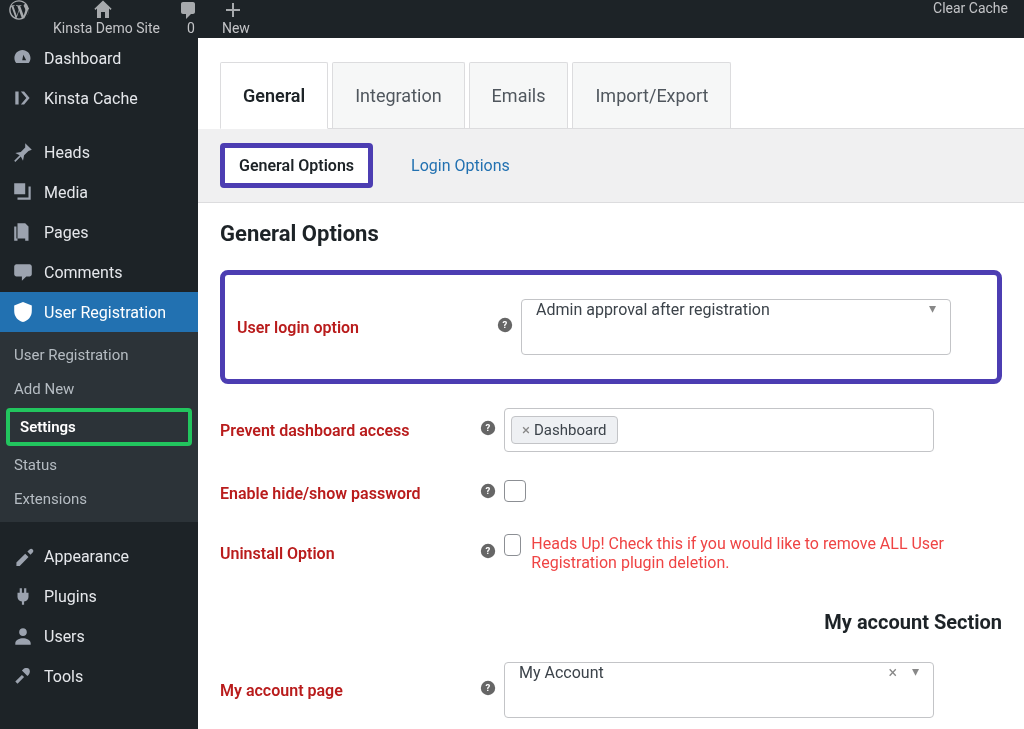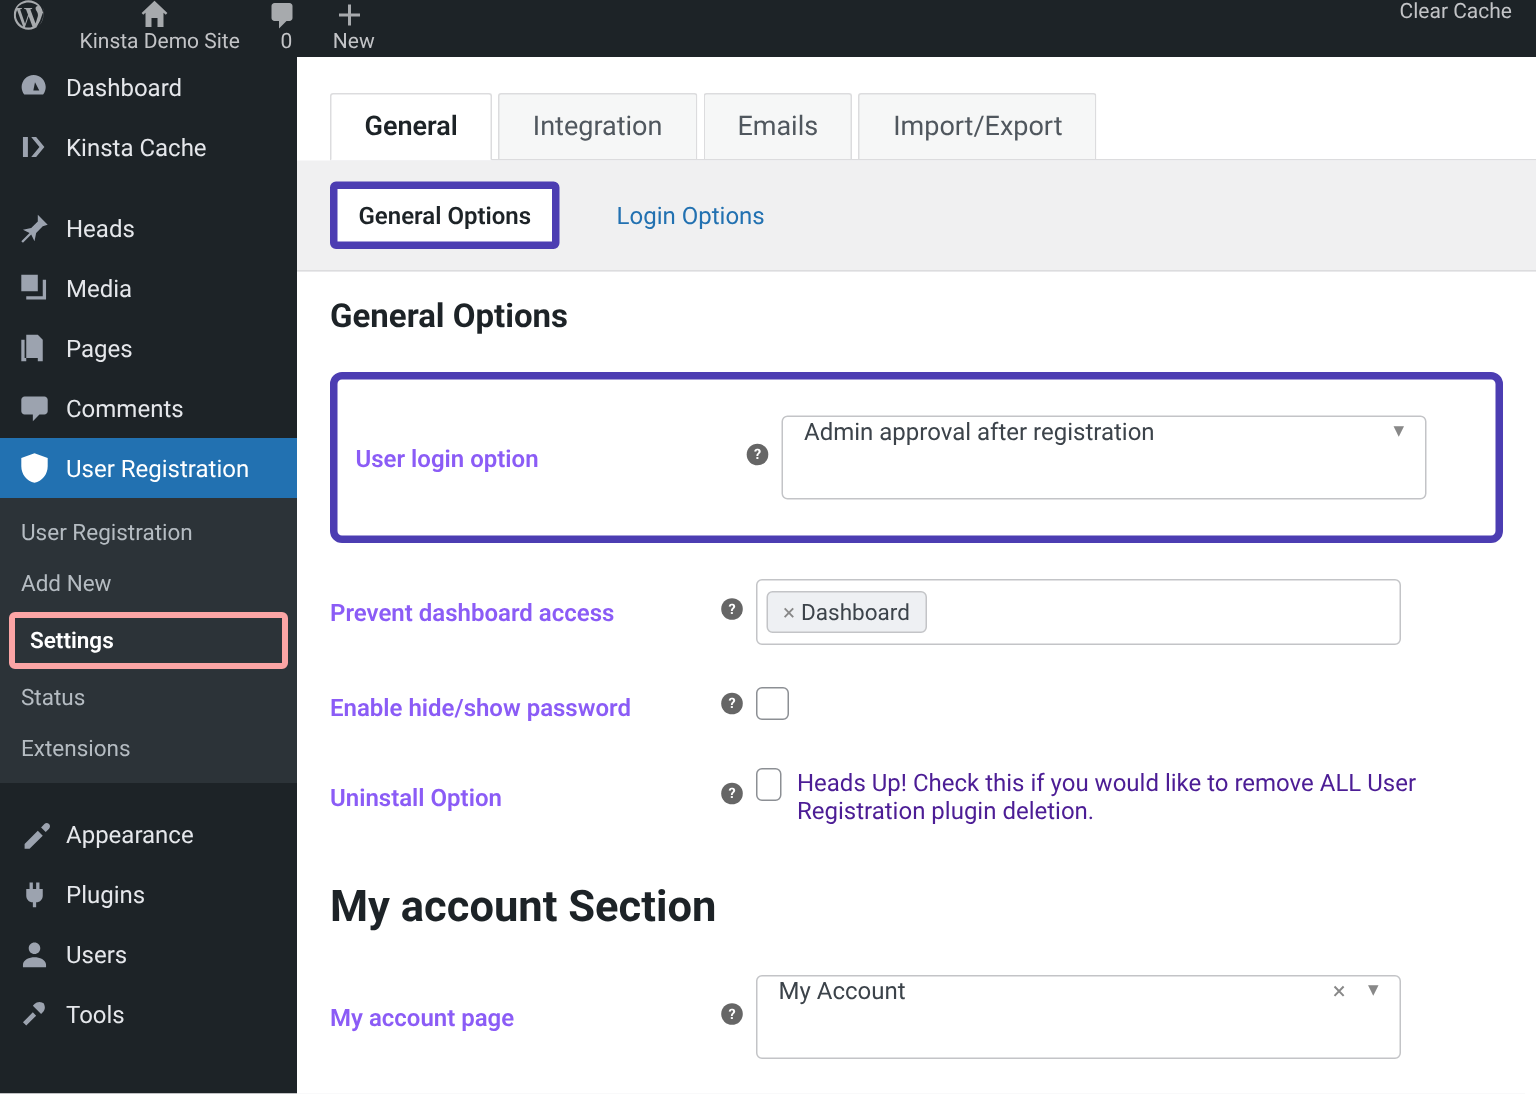--- a/index.html
+++ b/index.html
@@ -19,57 +19,57 @@
     
     .sidebar { width:198px; background:#1d2327; color:#c3c4c7; display:flex; flex-direction:column; }
     .side-item { display:flex; align-items:center; padding:9px 12px; font-size:16px; color:#e5e7eb; cursor:pointer; position:relative; }
     .side-item .icon { width:22px; height:22px; fill:#9ca3af; margin-right:10px; flex-shrink:0; }
     .side-item.current { background:#2271b1; color:#fff; }
     .side-item.current .icon { fill:#fff; }
     .side-item.current::after { content:""; position:absolute; right:-8px; top:50%; transform:translateY(-50%); border:8px solid transparent; border-right-color:#f0f0f1; }
     .side-sub { background:#2c3338; padding:6px 0; }
     .side-sub a { display:block; padding:8px 14px; color:#b5bcc2; font-size:15px; text-decoration:none; cursor:pointer; }
     .side-sub a.active { color:#fff; font-weight:600; }
-    .side-sub a.boxed { border:4px solid #fca5a5; margin:2px 6px; border-radius:4px; padding:6px 10px; }
+    .side-sub a.boxed { border:4px solid #22c55e; margin:2px 6px; border-radius:4px; padding:6px 10px; }
     .side-group-sep { height:14px; }
 
     
     .main { flex:1; background:#fff; position:relative; overflow:hidden; }
     .tabs { display:flex; border-bottom:1px solid #dcdcde; margin:24px 0 0 22px; gap:0; }
-    .tab { border:1px solid #dcdcde; border-bottom:none; padding:11px 22px; font-size:18px; color:#50575e; background:#f6f7f7; cursor:pointer; margin-right:4px; border-radius:2px 2px 0 0; }
+    .tab { border:1px solid #dcdcde; border-bottom:none; padding:22px 22px; font-size:18px; color:#50575e; background:#f6f7f7; cursor:pointer; margin-right:4px; border-radius:2px 2px 0 0; }
     .tab.active { background:#fff; color:#1d2327; border-bottom:1px solid #fff; margin-bottom:-1px; font-weight:600; }
 
     .subtabs { background:#f0f0f1; padding:14px 22px; display:flex; align-items:center; gap:24px; border-bottom:1px solid #dcdcde; }
     .subtab { font-size:16px; color:#2271b1; cursor:pointer; padding:8px 14px; }
     .subtab.active { background:#fff; color:#1d2327; font-weight:600; }
     .subtab.boxed { border:5px solid #4c3db2; border-radius:4px; }
 
     .content { padding:18px 22px 22px 22px; }
     h2.sec { font-size:22px; font-weight:700; color:#1d2327; margin-bottom:24px; }
 
     .row { display:flex; align-items:center; padding:14px 0; }
-    .row .lbl { width:260px; font-size:16px; font-weight:600; color:#8b5cf6; }
+    .row .lbl { width:260px; font-size:16px; font-weight:600; color:#b91c1c; }
     .row .help { width:24px; color:#666; cursor:pointer; }
     .row .ctl { flex:1; }
     .select { width:100%; max-width:430px; height:56px; border:1px solid #c3c4c7; border-radius:4px; background:#fff; padding:0 36px 0 14px; font-size:16px; color:#3c434a; position:relative; display:flex; align-items:flex-start; }
     .select::after { content:"▾"; position:absolute; right:14px; color:#888; font-size:14px; }
     .select .clear { position:absolute; right:36px; color:#888; font-size:16px; }
 
     .tagbox { width:100%; max-width:430px; min-height:44px; border:1px solid #c3c4c7; border-radius:4px; background:#fff; padding:6px; display:flex; align-items:center; }
     .tag { display:inline-flex; align-items:center; background:#eef0f3; border:1px solid #c3c4c7; border-radius:4px; padding:4px 10px; font-size:15px; color:#3c434a; }
     .tag .x { color:#888; margin-right:4px; }
 
     .chk { width:22px; height:22px; border:1px solid #8c8f94; border-radius:4px; background:#fff; display:inline-block; }
-    .help-txt { color:#4c1d95; font-size:16px; margin-left:10px; }
+    .help-txt { color:#ef4444; font-size:16px; margin-left:10px; }
     .inline { display:flex; align-items:flex-start; }
     .inline .help-txt { margin-top:0; }
 
     .boxed-row { border:5px solid #4c3db2; border-radius:8px; padding:10px 12px; margin-bottom:10px; }
 
-    h2.sec2 { font-size:29px; font-weight:700; color:#1d2327; margin-top:24px; margin-bottom:14px; }
+    h2.sec2 { font-size:20px; font-weight:700; color:#1d2327; margin-top:24px; margin-bottom:14px;text-align:right; }
   </style>
 </head>
 <body>
 
 <div class="adminbar">
   <div class="ab-item">
     <span class="ab-icon">
       <svg viewBox="0 0 20 20">
           <path d="M10 .2C4.6.2.2 4.6.2 10S4.6 19.8 10 19.8 19.8 15.4 19.8 10 15.4.2 10 .2zM1.6 10c0-1.2.3-2.4.8-3.4l4 11C3.6 16 1.6 13.2 1.6 10zm8.4 8.4c-.8 0-1.6-.1-2.4-.3l2.5-7.3 2.6 7c-.9.4-1.8.6-2.7.6zm1.2-12.3c.5 0 1-.1 1-.1.5 0 .4-.7-.1-.7 0 0-1.4.1-2.4.1-.9 0-2.3-.1-2.3-.1-.5 0-.5.7-.1.7 0 0 .5.1 1 .1l1.4 3.8-2 5.9L4.4 6.1c.5 0 1-.1 1-.1.5 0 .4-.7-.1-.7 0 0-1.4.1-2.4.1H2.4C3.9 3.1 6.8 1.6 10 1.6c2.4 0 4.6.9 6.3 2.4h-.1c-.9 0-1.5.8-1.5 1.6 0 .7.4 1.4.9 2.1.3.6.7 1.3.7 2.4 0 .7-.3 1.6-.7 2.7l-.9 2.9-3.5-9.6zm6.5 7.7l2.6-7.4c.5-1.2.6-2.2.6-3C19.8 6.7 20 8.3 20 10c0 3.5-1.9 6.6-4.7 8.2l2.4-4.4z"></path>
         </svg>

